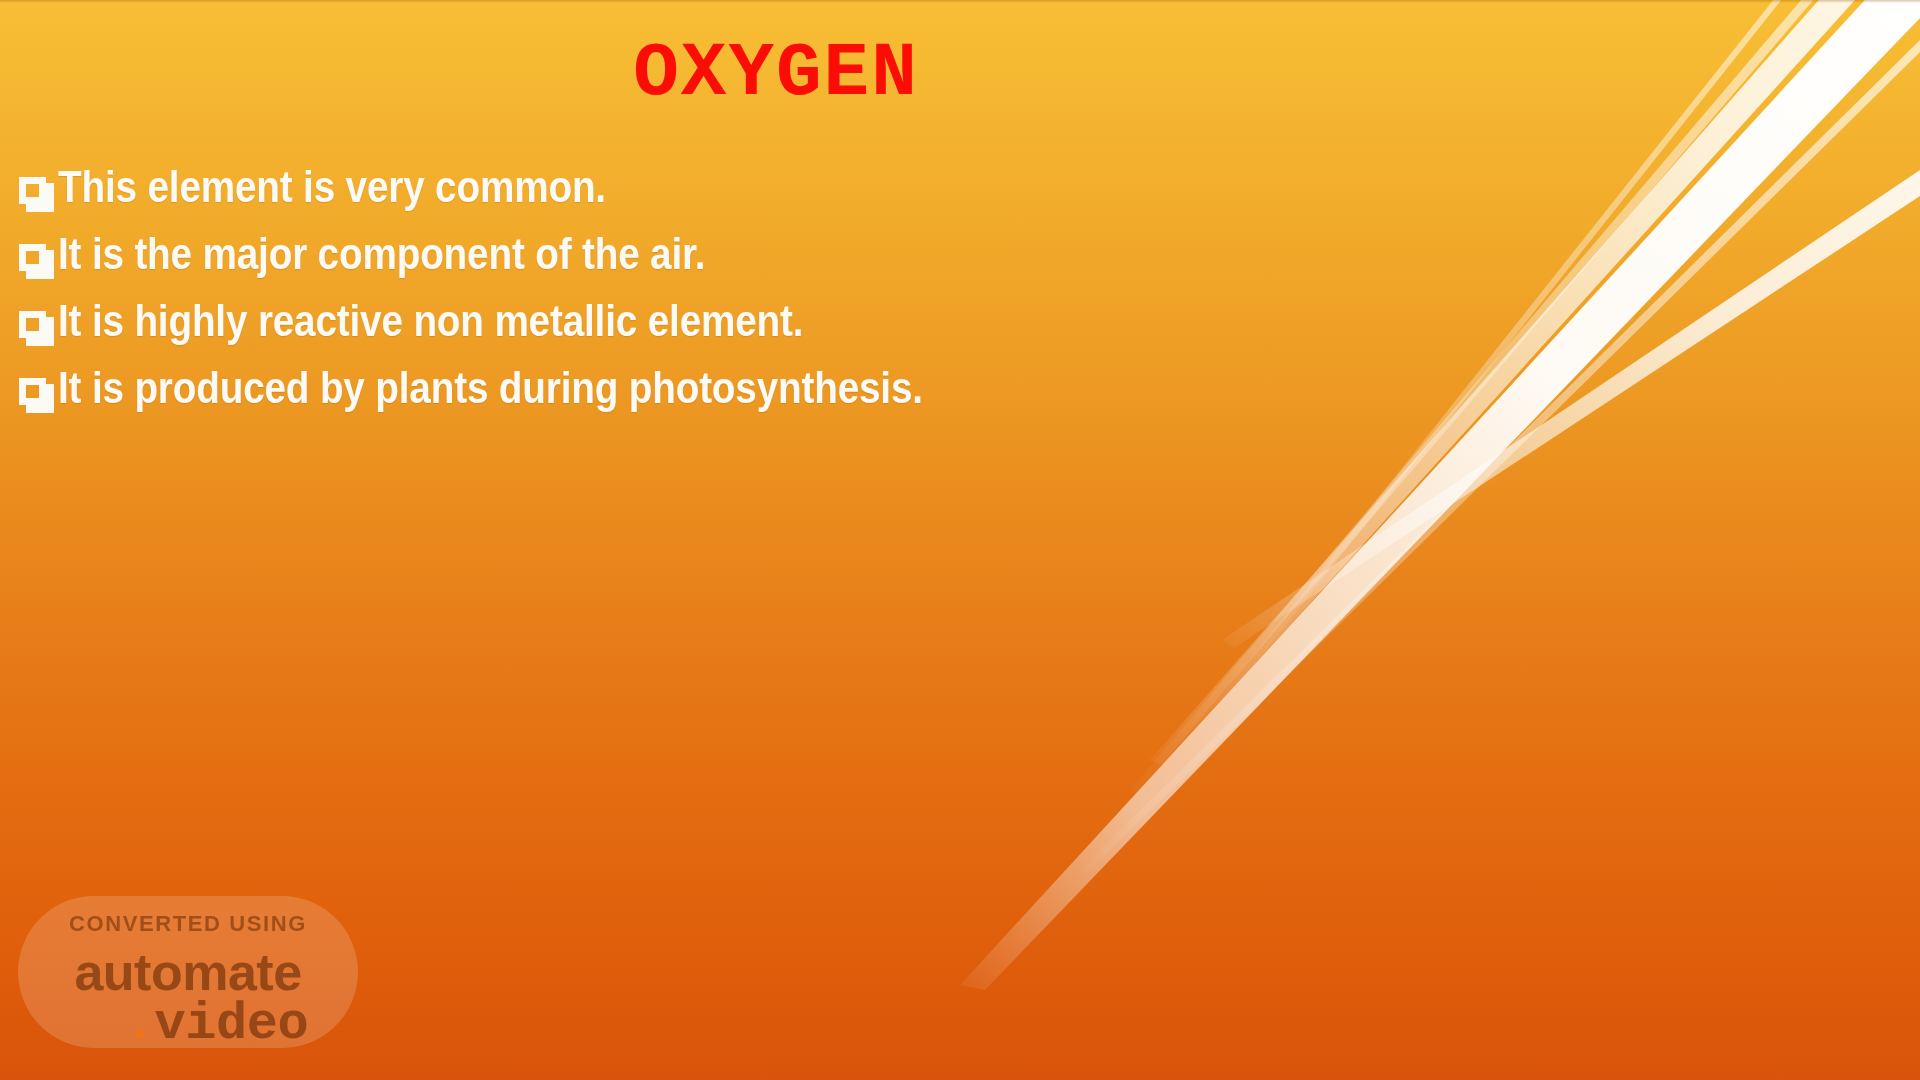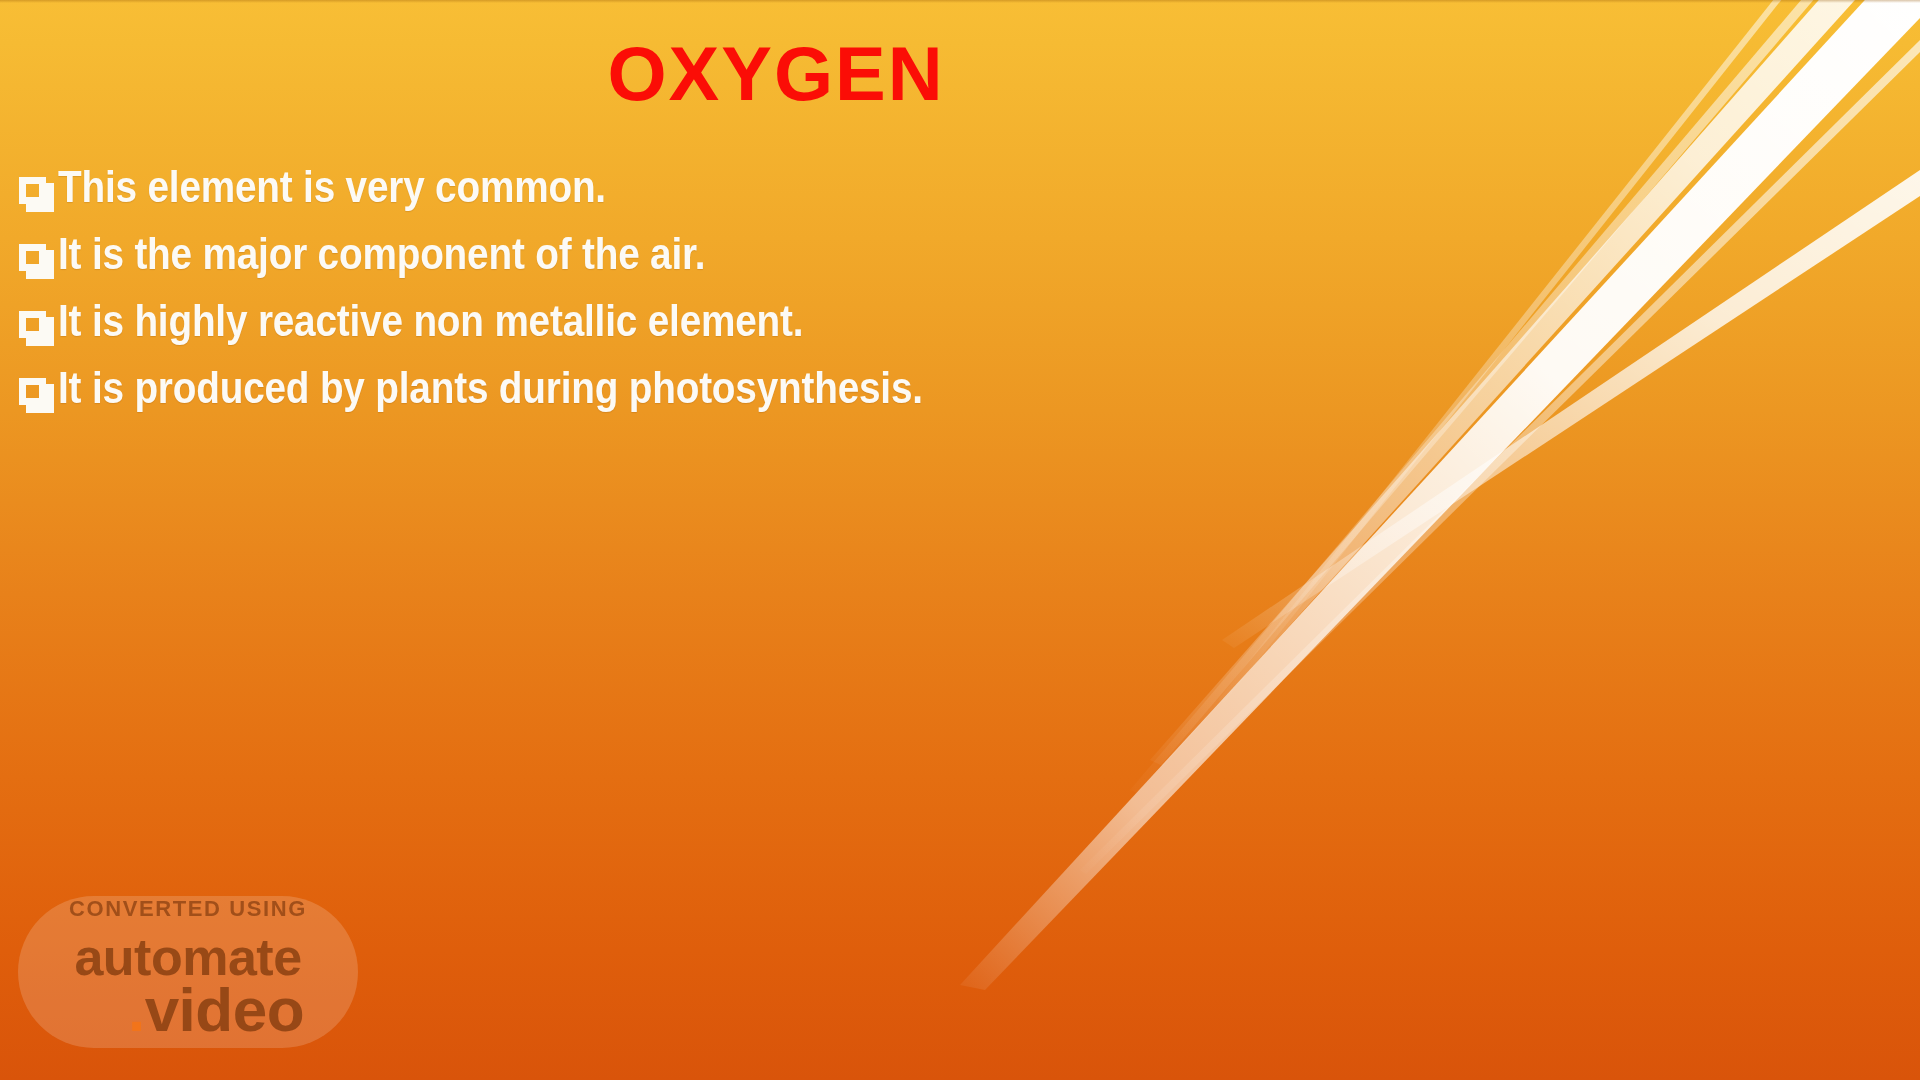--- a/index.html
+++ b/index.html
@@ -54,21 +54,21 @@
     top: 36px;
     left: 0;
     width: 1552px;
     text-align: center;
     z-index: 3;
     font-size: 76px;
     line-height: 1;
     font-weight: bold;
     letter-spacing: 2px;
     color: #FB0D06;
-    font-family: Liberation Sans, sans-serif;
+    font-family: Liberation Mono, monospace;
   }
 
   
   #bullets {
     position: absolute;
     left: 18px;
     top: 150px;
     width: 1890px;
     z-index: 3;
   }
@@ -134,44 +134,44 @@
     top: 896px;
     width: 340px;
     height: 152px;
     border-radius: 76px;
     background: rgba(255,255,255,0.17);
     z-index: 4;
     text-align: center;
     overflow: hidden;
   }
   #wm-top {
-    margin-top: 0;
+    margin-top: 15px;
     font-size: 22px;
     font-weight: bold;
     letter-spacing: 1.6px;
     color: rgba(120,52,10,0.62);
     font-family: "Liberation Sans", sans-serif;
   }
   #wm-main {
     margin-top: 8px;
     font-size: 52px;
     font-weight: bold;
     letter-spacing: -0.5px;
     color: rgba(120,52,10,0.70);
     line-height: 54px;
     font-family: "Liberation Sans", sans-serif;
   }
   #wm-sub {
-    font-size: 62px;
+    font-size: 52px;
     font-weight: bold;
     letter-spacing: -0.5px;
     line-height: 52px;
     color: rgba(120,52,10,0.70);
     padding-left: 56px;
-    font-family: Liberation Sans, sans-serif;
+    font-family: Liberation Mono, monospace;
   }
   #wm-dot { color: #F2741A; }
 </style>
 </head>
 <body>
 
 <div id="slide">
 
   <svg id="streaks" viewBox="0 0 1920 1080" preserveAspectRatio="none">
     <defs>

